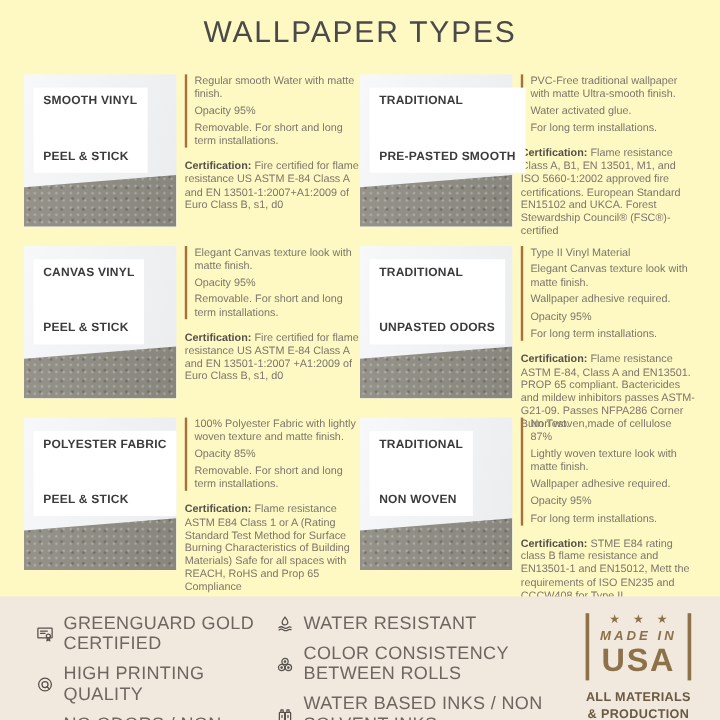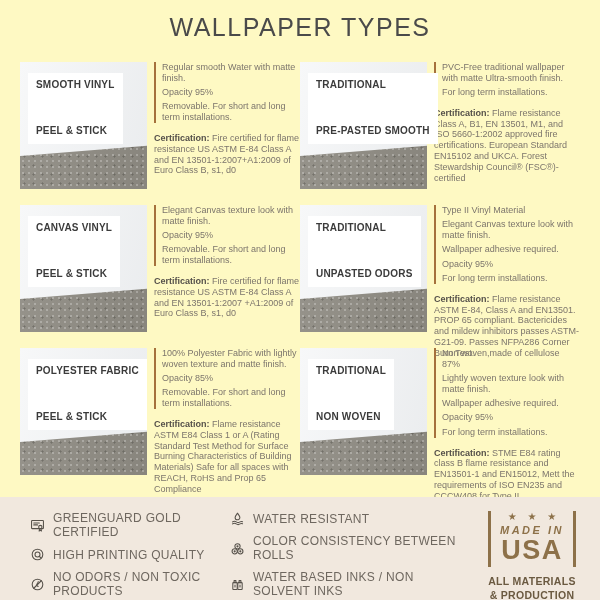--- a/index.html
+++ b/index.html
@@ -33,21 +33,21 @@
   .cert b{font-weight:700;color:#55504a;}
   
   .footer{position:absolute;left:0;right:0;bottom:0;height:103px;background:#f1e8de;
           display:flex;align-items:flex-start;padding:14px 0 0 30px;box-sizing:border-box;}
   .feat-col{display:flex;flex-direction:column;gap:8px;}
   .col1{width:200px;}
   .col2{width:238px;}
   .feat{display:flex;align-items:center;gap:8px;}
   .feat svg{width:15px;height:15px;flex:none;stroke:#57524b;fill:none;
             stroke-width:1.7;stroke-linecap:round;stroke-linejoin:round;}
-  .feat span{font-size:12px;color:#6e675f;letter-spacing:.3px;}
+  .feat span{font-size:15px;color:#6e675f;letter-spacing:.3px;}
   .badge{margin-left:8px;width:112px;display:flex;flex-direction:column;align-items:center;
          color:#8d7149;}
   .usa-box{border-left:3px solid #8d7149;border-right:3px solid #8d7149;
            padding:1px 9px 3px;display:flex;flex-direction:column;align-items:center;line-height:1;}
   .stars{font-size:10px;letter-spacing:4px;white-space:nowrap;margin-left:4px;}
   .made-in{font-size:11px;font-weight:700;letter-spacing:2.5px;margin:3px 0 1px;white-space:nowrap;font-style:italic;}
   .usa{font-size:27px;font-weight:800;letter-spacing:1.5px;}
   .badge-sub{margin-top:7px;text-align:center;font-size:10.5px;font-weight:700;
              color:#6b5a41;line-height:1.35;letter-spacing:.3px;white-space:nowrap;}
 </style>
@@ -82,20 +82,21 @@
       <div class="photo">
         <div class="floor"></div>
         <div class="label">
           <span>TRADITIONAL</span>
           <span>PRE-PASTED SMOOTH</span>
         </div>
       </div>
       <div class="info">
         <div class="desc">
           <p>PVC-Free traditional wallpaper with matte Ultra-smooth finish.</p>
+          <p>Water activated glue.</p>
           <p>For long term installations.</p>
         </div>
         <p class="cert"><b>Certification:</b> <span>Flame resistance Class A, B1, EN 13501, M1, and ISO 5660-1:2002 approved fire certifications. European Standard EN15102 and UKCA. Forest Stewardship Council® (FSC®)-certified</span></p>
       </div>
     </section>
 
     <section class="panel">
       <div class="photo">
         <div class="floor"></div>
         <div class="label">

